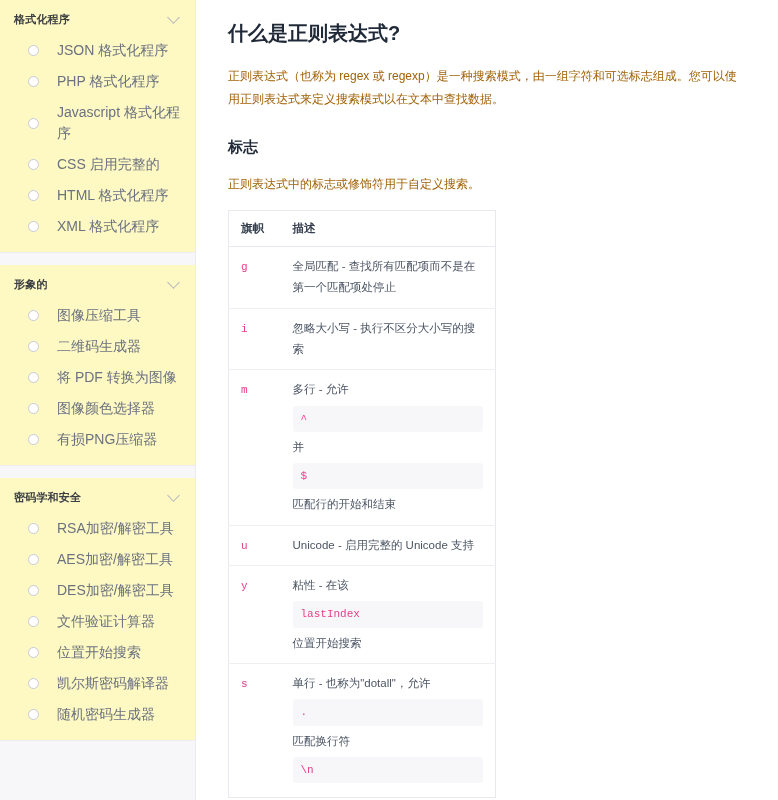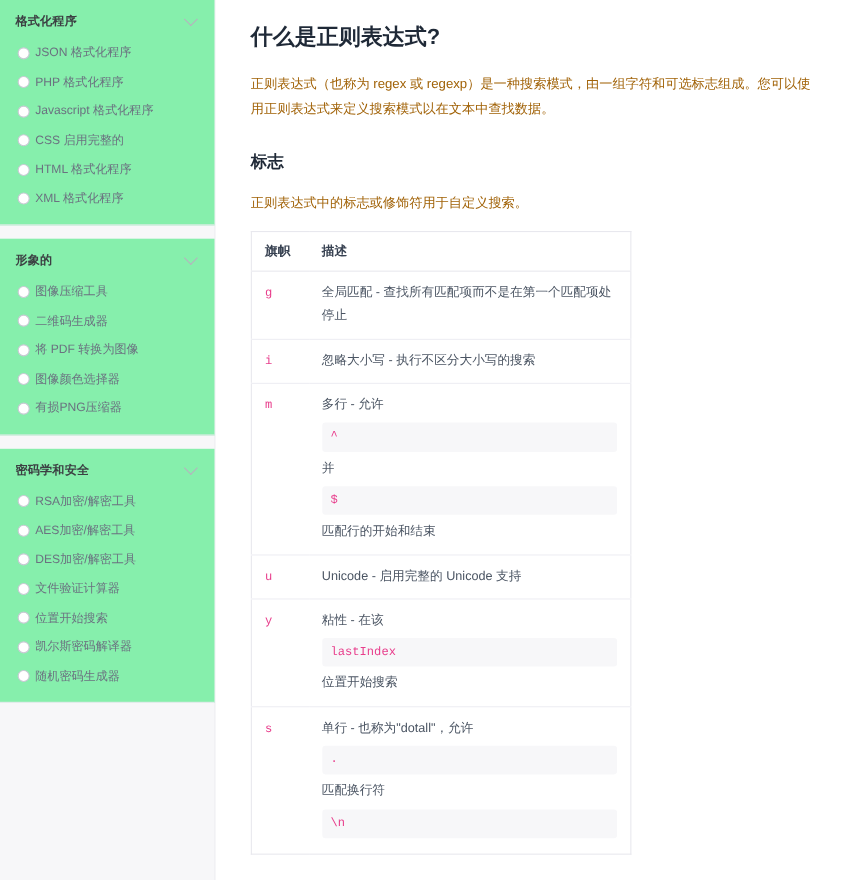--- a/index.html
+++ b/index.html
@@ -19,21 +19,21 @@
   
   .sidebar {
     width: 196px;
     flex: 0 0 196px;
     background: #f7f7f9;
     border-right: 1px solid #ebebef;
     padding: 0;
     min-height: 800px;
   }
   .side-group {
-    background: #86efac;
+    background: #fef9c3;
     border-bottom: 1px solid #ececf1;
     padding: 0 0 10px 0;
   }
   .side-group.spacer { background: transparent; border: none; height: 12px; padding: 0; }
   .group-header {
     display: flex;
     align-items: center;
     justify-content: space-between;
     padding: 12px 14px 8px 14px;
     font-size: 11px;
@@ -45,23 +45,23 @@
     width: 9px; height: 9px;
     border-right: 1.4px solid #b5b5bd;
     border-bottom: 1.4px solid #b5b5bd;
     transform: rotate(45deg);
     margin-top: -4px;
     margin-right: 3px;
   }
   .side-item {
     display: flex;
     align-items: center;
-    gap: 5px;
-    padding: 5px 14px 5px 16px;
-    font-size: 11px;
+    gap: 18px;
+    padding: 5px 14px 5px 28px;
+    font-size: 14px;
     color: #6b7280;
     cursor: pointer;
     line-height: 1.5;
   }
   .bullet {
     width: 11px; height: 11px;
     border-radius: 50%;
     border: 1.3px solid #c9c9d4;
     flex: 0 0 11px;
     background: #fff;
@@ -114,21 +114,21 @@
   table.reg td {
     font-size: 11.5px;
     color: #4b5563;
     padding: 9px 12px;
     border-bottom: 1px solid #eeeef3;
     vertical-align: top;
     line-height: 1.85;
   }
   table.reg tr:last-child td { border-bottom: none; }
   table.flags th:first-child, table.flags td:first-child { width: 52px; }
-  table.flags { width: 346px; }
+  table.flags { width: 268px; }
 
   code.tok {
     font-family: "Liberation Mono", monospace;
     color: #e83e8c;
     font-size: 11px;
     background: transparent;
     white-space: nowrap;
   }
   .codeline {
     display: block;

